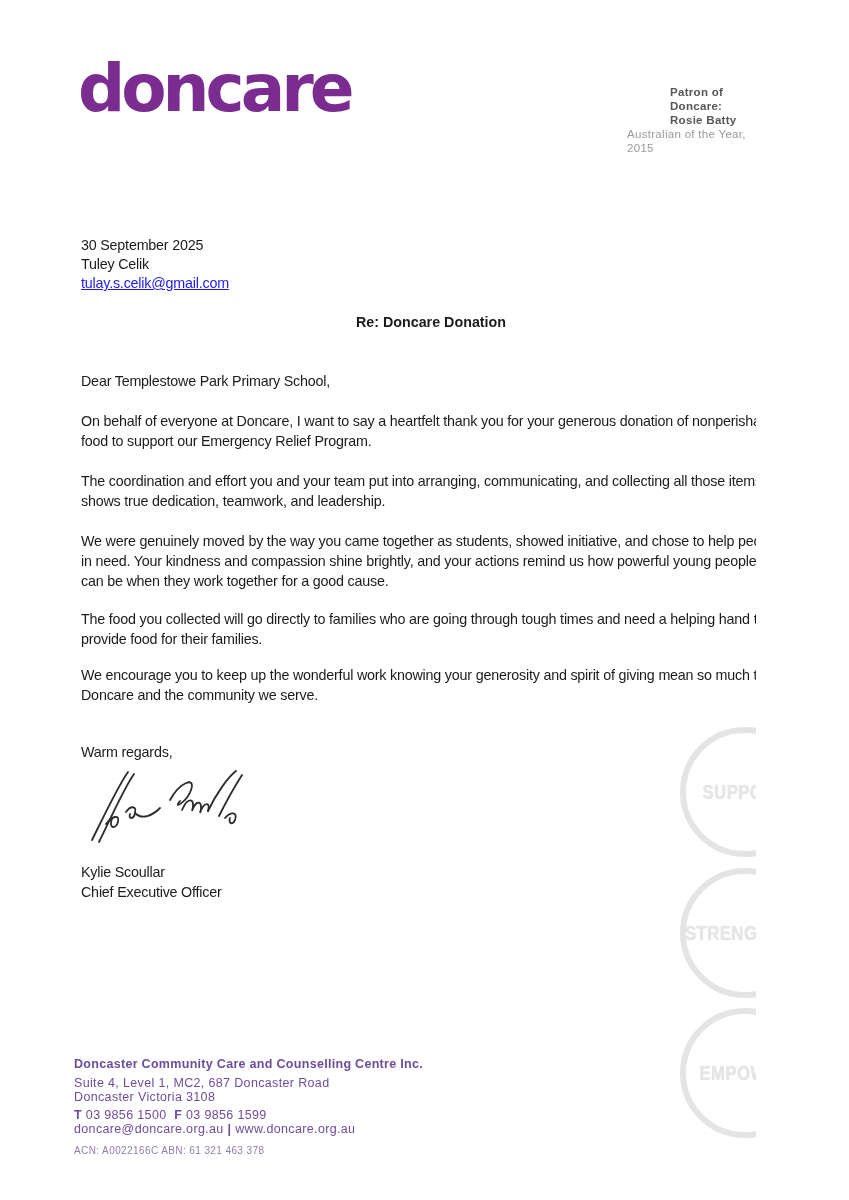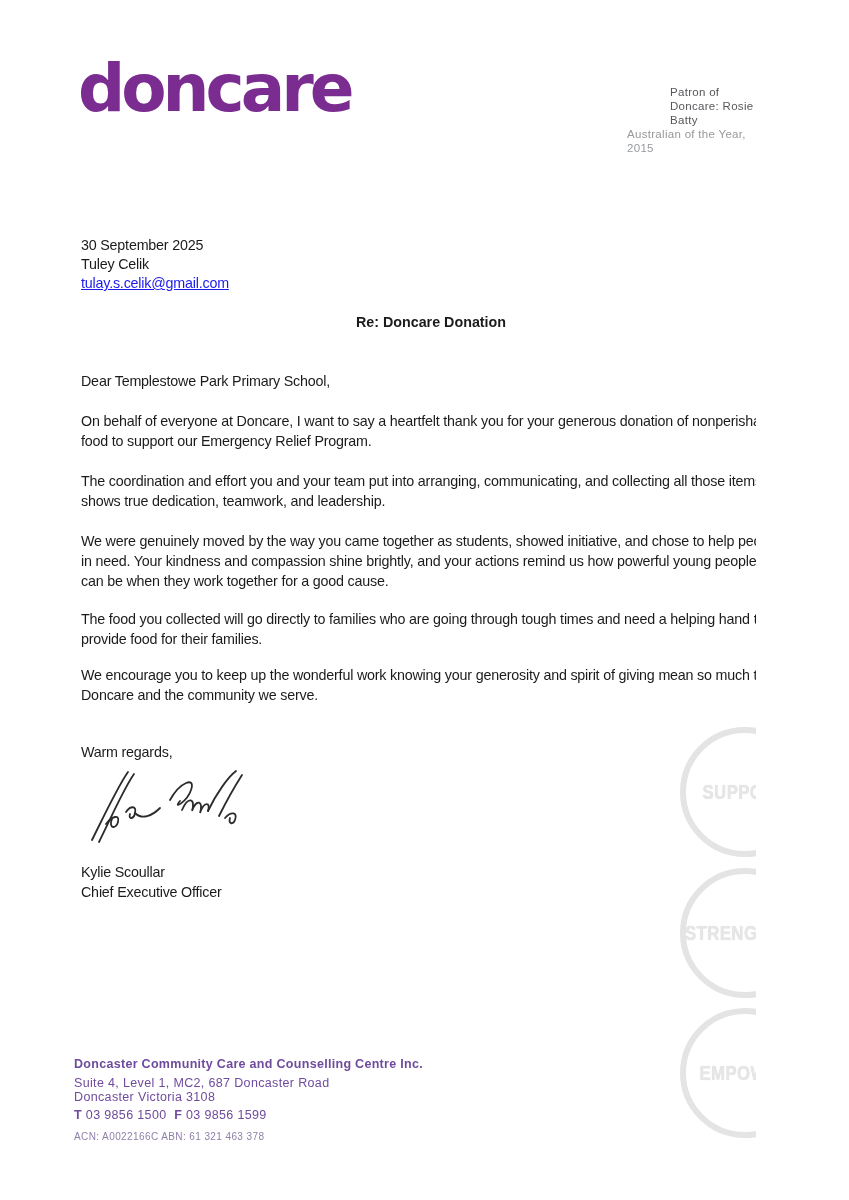--- a/index.html
+++ b/index.html
@@ -19,21 +19,21 @@
     font-weight:bold;
     font-size:66px;
     letter-spacing:-4px;
     color:#7b2c90;
     line-height:1;
   }
   .patron{
     position:absolute;left:627px;top:85px;
     font-size:11.5px;line-height:14px;letter-spacing:0.3px;
   }
-  .patron .p1{font-weight:normal;color:#56575a;padding-left:43px;}
+  .patron .p1{font-weight:bold;color:#56575a;padding-left:43px;}
   .patron .p2{color:#97999c;}
 
   
   .body-text{font-size:14.3px;line-height:20px;letter-spacing:-0.2px;color:#1b1b1b;}
   .abs{position:absolute;left:81px;width:700px;}
   .date{top:199px;margin-top:36px;}
   .recipient-name{top:254px;}
   .recipient-email{top:273px;}
   .recipient-email span{
     color:#1c1bec;text-decoration:underline;cursor:pointer;
@@ -137,16 +137,21 @@
   <div class="footer">
     <div class="org">Doncaster Community Care and Counselling Centre Inc.</div>
     <div class="addr">Suite 4, Level 1, MC2, 687 Doncaster Road</div>
     <div class="addr">Doncaster Victoria 3108</div>
     <div class="contact">
       <b>T</b>
       <span>03 9856 1500</span>&nbsp;
       <b>F</b>
       <span>03 9856 1599</span>
     </div>
+    <div>
+      <span>doncare@doncare.org.au</span>
+      <b>|</b>
+      <span>www.doncare.org.au</span>
+    </div>
     <div class="acn">ACN: A0022166C ABN: 61 321 463 378</div>
   </div>
 
 </div>
 
 </body></html>

